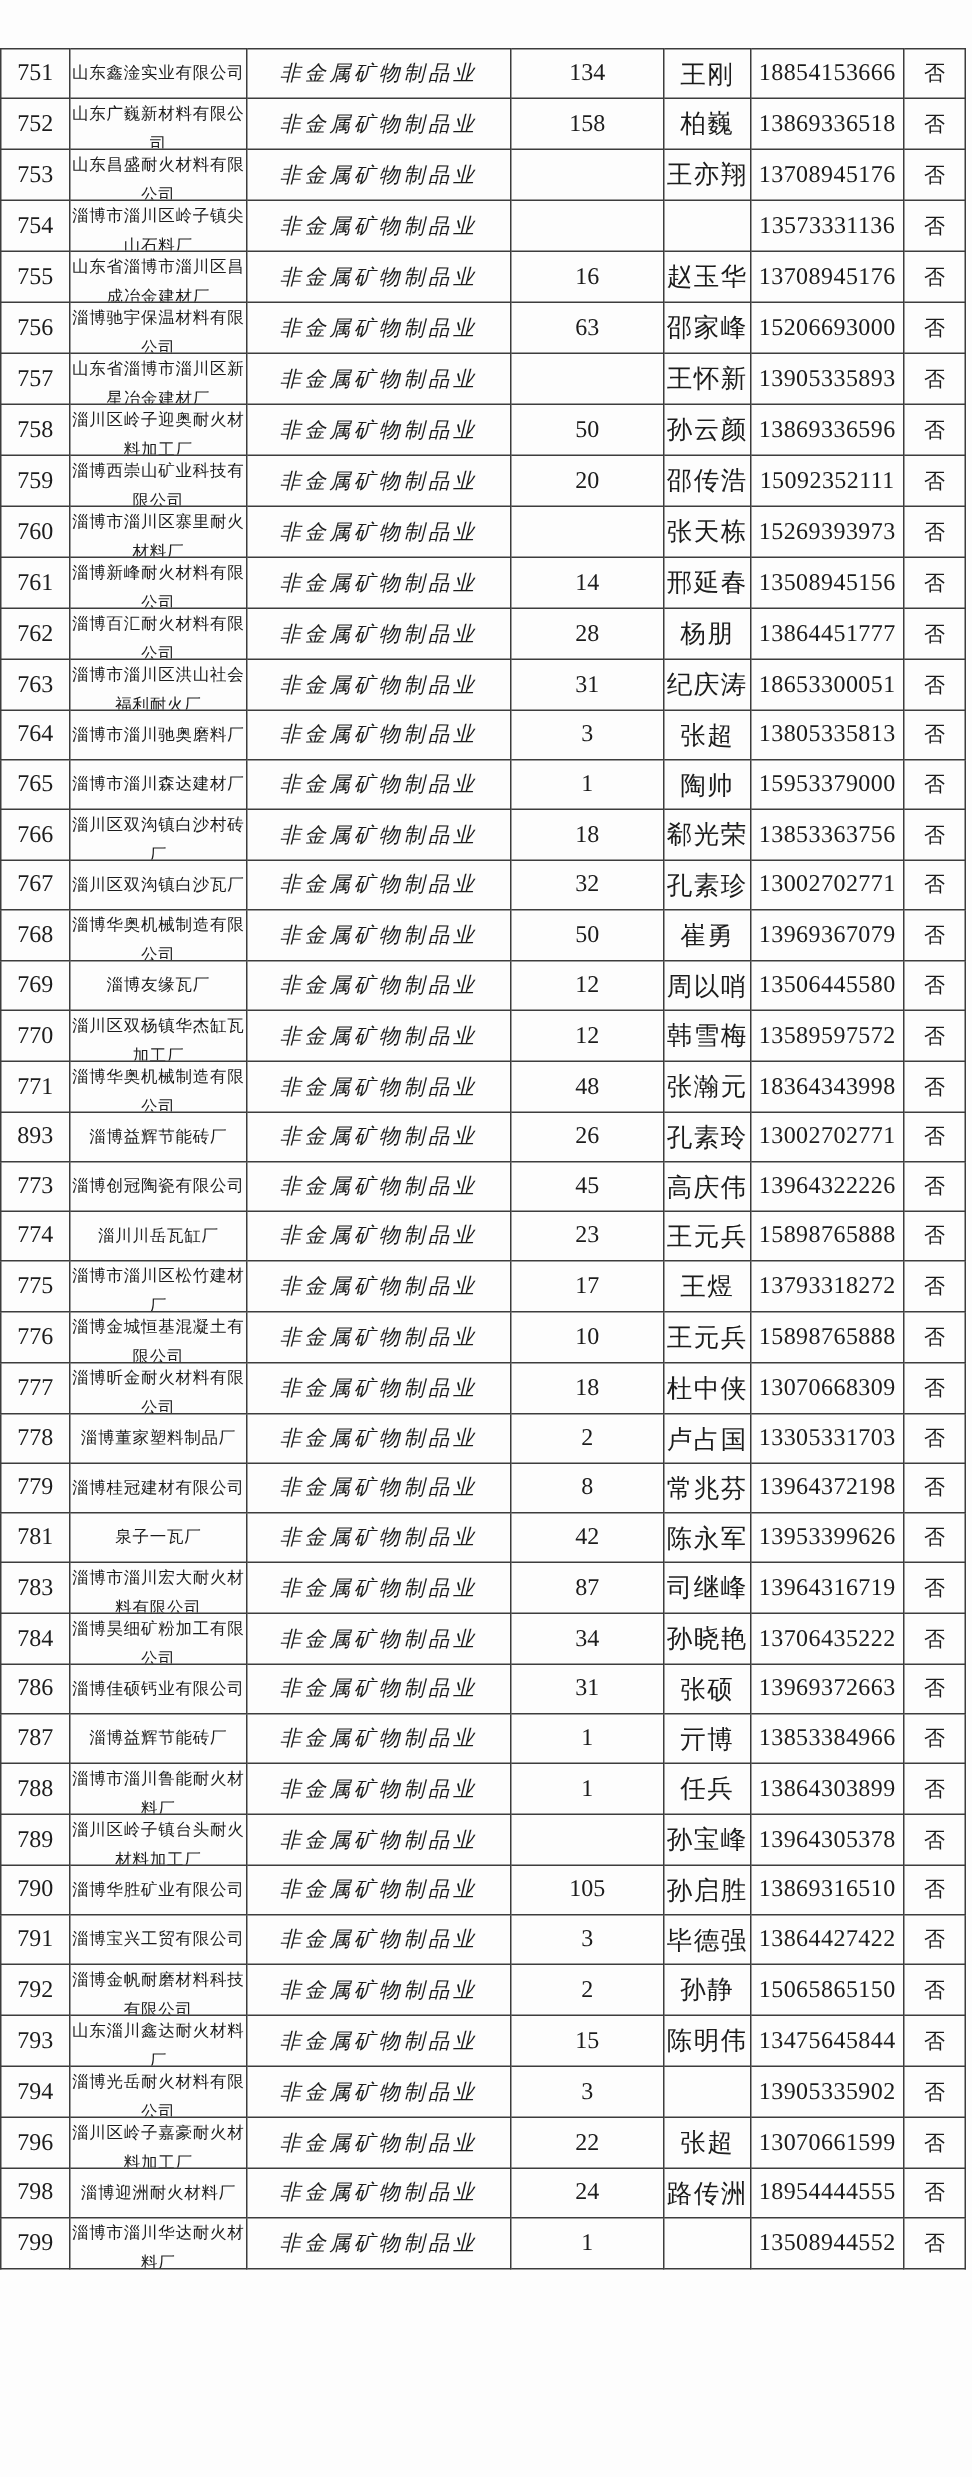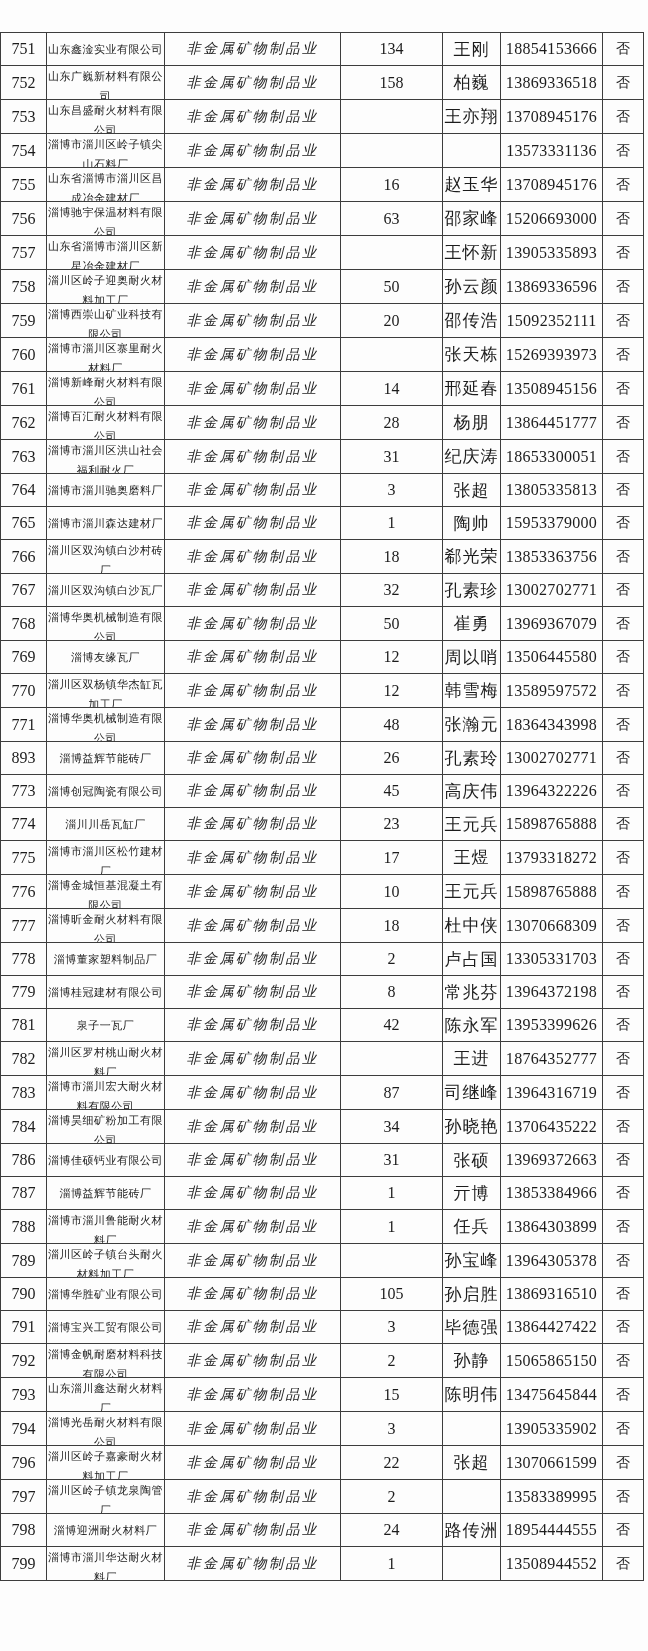--- a/index.html
+++ b/index.html
@@ -417,31 +417,20 @@
     <td class="c-company">
       <div class="co">泉子一瓦厂</div>
     </td>
     <td class="c-industry">非金属矿物制品业</td>
     <td class="c-count">42</td>
     <td class="c-contact">陈永军</td>
     <td class="c-phone">13953399626</td>
     <td class="c-flag">否</td>
   </tr>
         <tr>
-    <td class="c-no">782</td>
-    <td class="c-company">
-      <div class="co">淄川区罗村桃山耐火材料厂</div>
-    </td>
-    <td class="c-industry">非金属矿物制品业</td>
-    <td class="c-count"></td>
-    <td class="c-contact">王进</td>
-    <td class="c-phone">18764352777</td>
-    <td class="c-flag">否</td>
-  </tr>
-        <tr>
     <td class="c-no">783</td>
     <td class="c-company">
       <div class="co">淄博市淄川宏大耐火材料有限公司</div>
     </td>
     <td class="c-industry">非金属矿物制品业</td>
     <td class="c-count">87</td>
     <td class="c-contact">司继峰</td>
     <td class="c-phone">13964316719</td>
     <td class="c-flag">否</td>
   </tr>
@@ -557,31 +546,20 @@
   </tr>
         <tr>
     <td class="c-no">796</td>
     <td class="c-company">
       <div class="co">淄川区岭子嘉豪耐火材料加工厂</div>
     </td>
     <td class="c-industry">非金属矿物制品业</td>
     <td class="c-count">22</td>
     <td class="c-contact">张超</td>
     <td class="c-phone">13070661599</td>
-    <td class="c-flag">否</td>
-  </tr>
-        <tr>
-    <td class="c-no">797</td>
-    <td class="c-company">
-      <div class="co">淄川区岭子镇龙泉陶管厂</div>
-    </td>
-    <td class="c-industry">非金属矿物制品业</td>
-    <td class="c-count">2</td>
-    <td class="c-contact"></td>
-    <td class="c-phone">13583389995</td>
     <td class="c-flag">否</td>
   </tr>
         <tr>
     <td class="c-no">798</td>
     <td class="c-company">
       <div class="co">淄博迎洲耐火材料厂</div>
     </td>
     <td class="c-industry">非金属矿物制品业</td>
     <td class="c-count">24</td>
     <td class="c-contact">路传洲</td>

